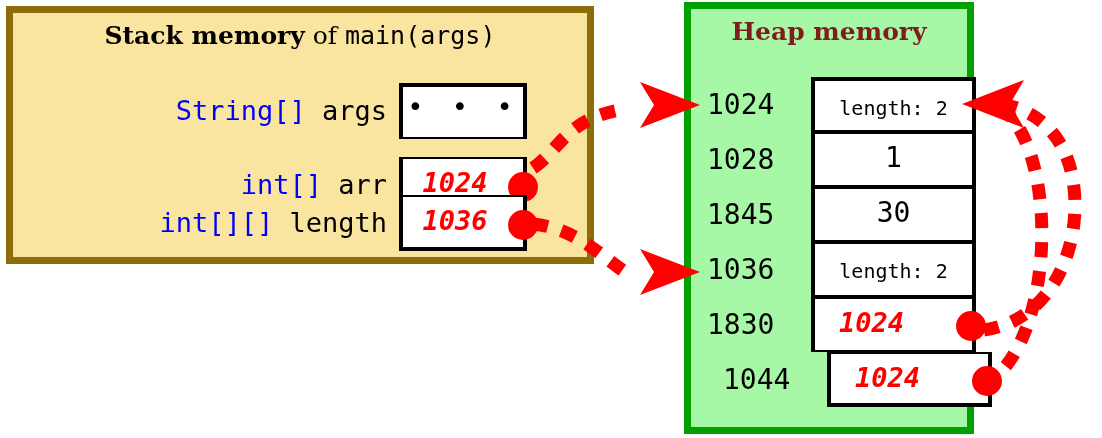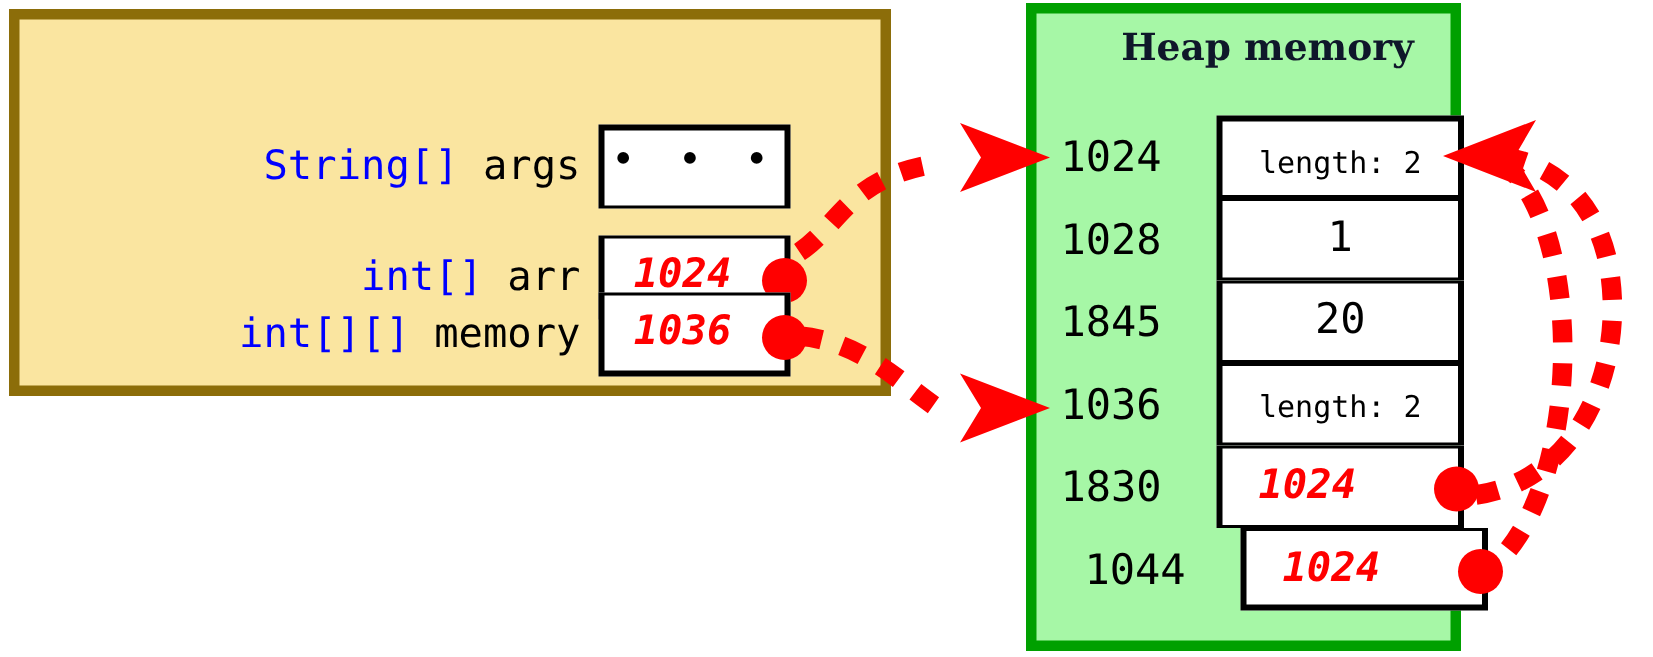--- a/index.html
+++ b/index.html
@@ -116,28 +116,28 @@
     left: 684px;
     top: 2px;
     width: 290px;
     height: 432px;
     background: #A6F7A6;
     border: 7px solid #00A000;
     box-sizing: border-box;
   }
   #heap-title {
     position: absolute;
-    left: 16px;
+    left: 0;
     top: 8px;
     width: 100%;
     text-align: center;
     font-size: 25px;
     font-family: "DejaVu Serif", "Liberation Serif", serif;
     font-weight: bold;
-    color: #0f172a;
+    color: #7f1d1d;
     white-space: nowrap;
   }
 
   .heap-row {
     position: absolute;
     left: 0;
     width: 100%;
     height: 55px;
   }
   .heap-addr {
@@ -188,20 +188,23 @@
     left: 0; top: 0;
     width: 1102px;
     height: 438px;
     pointer-events: none;
   }
 </style>
 </head>
 <body>
 
 <div id="stack-panel">
+  <div id="stack-title">
+    <span class="bold-serif">Stack memory</span><span class="reg-serif"> of </span><span class="mono">main(args)</span>
+  </div>
 
   <div class="stack-row" style="top:70px;">
     <div class="stack-decl">
       <span class="type">String[]</span>
       <span class="vname">args</span>
     </div>
     <div class="stack-cell nb-top">
       <span class="dots">• • •</span>
     </div>
   </div>
@@ -213,21 +216,21 @@
     </div>
     <div class="stack-cell nb-mid">
       <span class="ptrval">1024</span>
       <span class="reddot" style="right:-15px; top:13px;"></span>
     </div>
   </div>
 
   <div class="stack-row" style="top:182px;">
     <div class="stack-decl">
       <span class="type">int[][]</span>
-      <span class="vname">memory</span>
+      <span class="vname">length</span>
     </div>
     <div class="stack-cell nb-bot">
       <span class="ptrval">1036</span>
       <span class="reddot" style="right:-15px; top:13px;"></span>
     </div>
   </div>
 </div>
 
 <div id="heap-panel">
   <div id="heap-title">Heap memory</div>
@@ -242,21 +245,21 @@
   <div class="heap-row" style="top:123px;padding-left:26px;">
     <div class="heap-addr">1028</div>
     <div class="heap-cell hc-mid">
       <span>1</span>
     </div>
   </div>
 
   <div class="heap-row" style="top:178px;">
     <div class="heap-addr">1845</div>
     <div class="heap-cell hc-mid">
-      <span>20</span>
+      <span>30</span>
     </div>
   </div>
 
   <div class="heap-row" style="top:233px;">
     <div class="heap-addr">1036</div>
     <div class="heap-cell hc-mid">
       <span class="len">length: 2</span>
     </div>
   </div>
 

